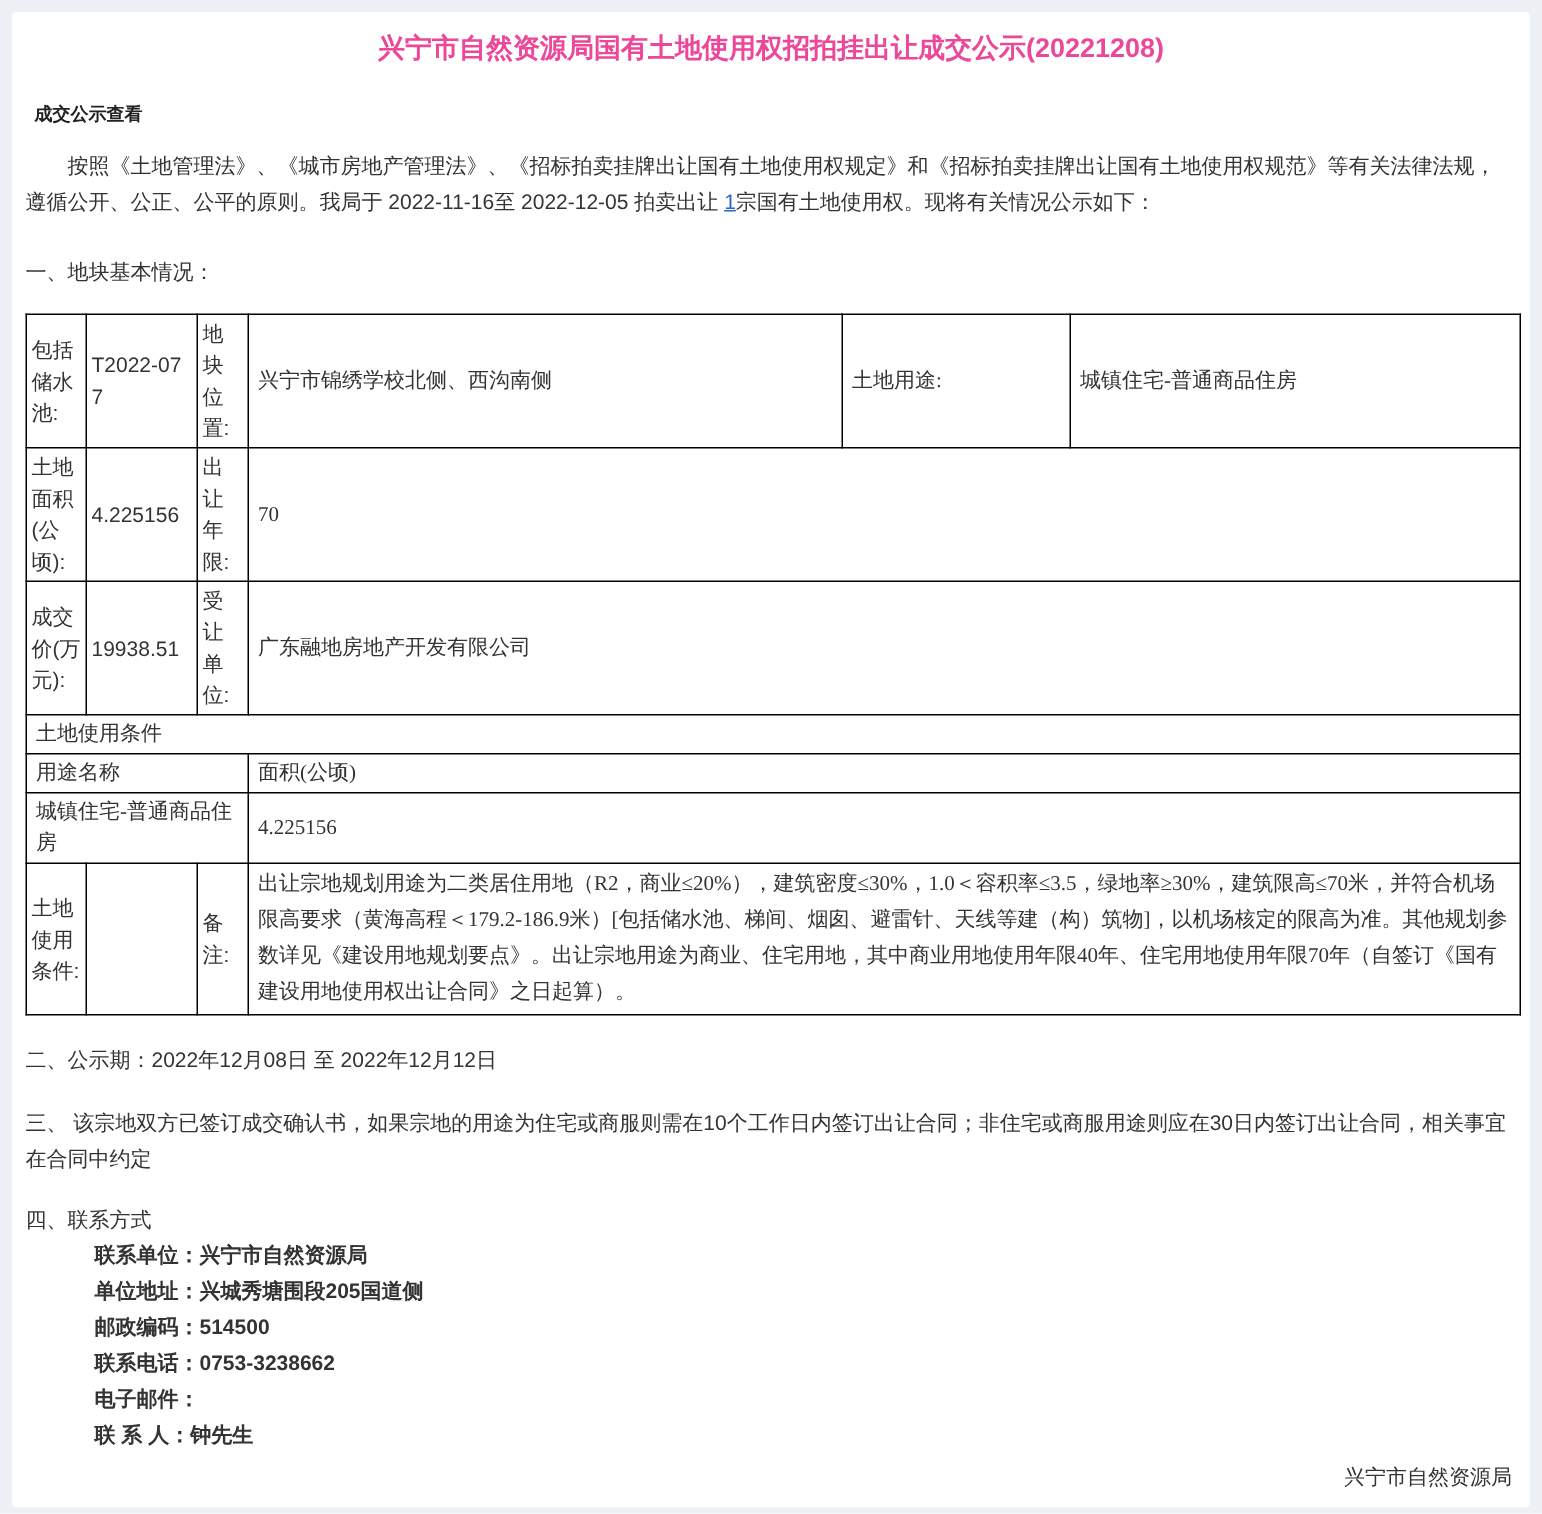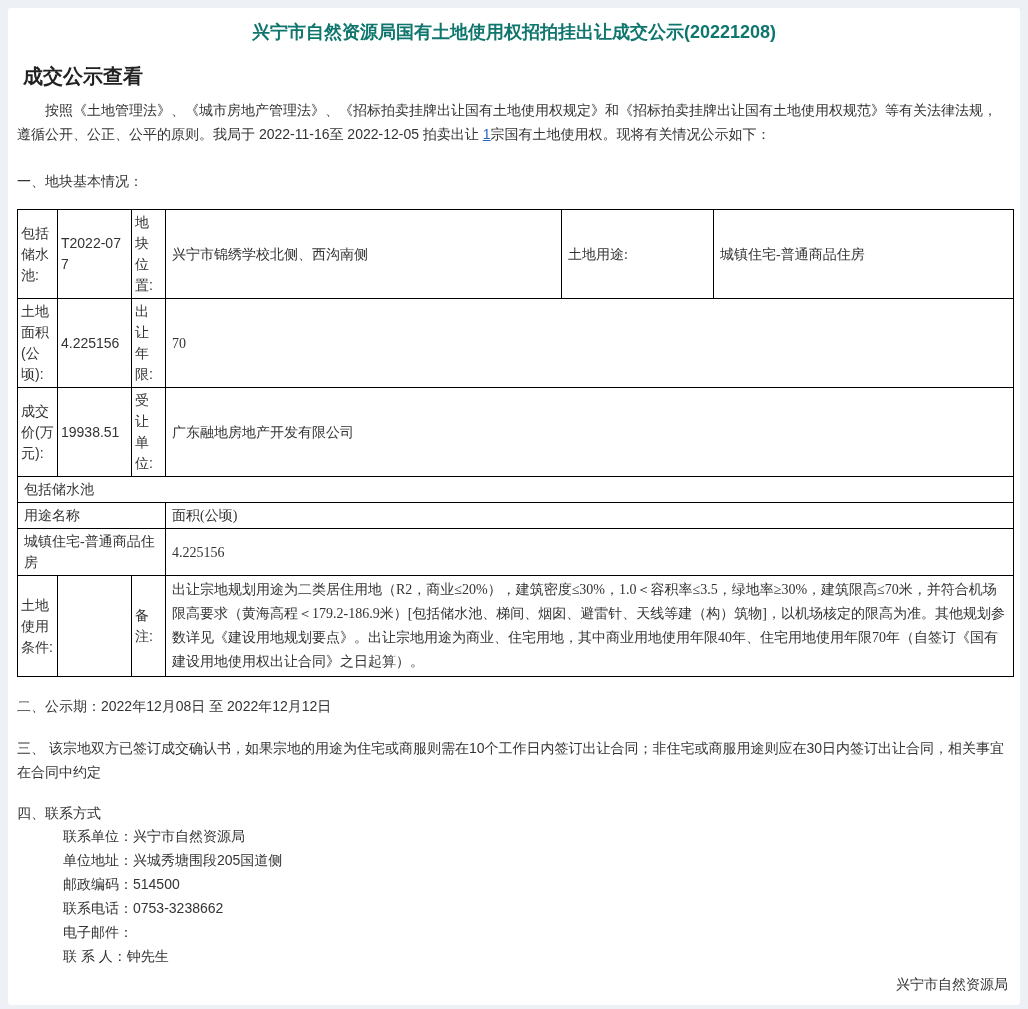--- a/index.html
+++ b/index.html
@@ -9,25 +9,25 @@
     font-family:"Liberation Sans","DejaVu Sans",sans-serif;
     font-size:14px;color:#333;
     overflow:hidden;
   }
   .panel{
     width:1012px;min-height:993px;margin:8px auto 0;
     background:#fff;border-radius:3px;box-sizing:border-box;
     padding:1px 0 8px;
   }
   .doc-title{
-    text-align:center;font-size:18px;font-weight:bold;color:#0f766e;
+    text-align:center;font-size:18px;font-weight:bold;color:#ec4899;
     margin:10px 0 0;line-height:26px;
   }
   .view-heading{
-    font-size:20px;font-weight:bold;color:#222;
+    font-size:12px;font-weight:bold;color:#222;
     margin:20px 0 0 15px;line-height:22px;
   }
   .intro{
     margin:11px 10px 0 9px;line-height:24px;text-indent:2em;
   }
   .intro a{color:#2a64c5;text-decoration:underline;cursor:pointer;}
   .sec{margin:0 10px 0 9px;line-height:21px;}
   .sec1{margin-top:25px;}
   .sec2{margin-top:19px;}
   .sec3{margin-top:19px;line-height:24px;}
@@ -39,21 +39,21 @@
     font-size:14px;color:#333;
   }
   table.parcel td{
     border:1px solid #000000;
     padding:2px 3px;vertical-align:middle;
     line-height:21px;word-break:break-all;overflow:hidden;
   }
   table.parcel td.wide{padding:2px 6px;font-family:Liberation Serif, serif;}
   table.parcel td.remark-text{line-height:24px;word-break:normal;}
   
-  .contact{margin:0 10px 0 55px;}
+  .contact{margin:0 10px 0 55px;font-weight:bold;}
   .contact .cline{line-height:24px;}
   
   .signature{margin:4px 12px 0 0;text-align:right;line-height:25px;}
 </style>
 </head>
 <body>
 
 <div class="panel">
 
   <div class="doc-title">兴宁市自然资源局国有土地使用权招拍挂出让成交公示(20221208)</div>
@@ -88,21 +88,21 @@
       <td>出让年限:</td>
       <td class="wide" colspan="3">70</td>
     </tr>
     <tr style="height:67px">
       <td>成交价(万元):</td>
       <td>19938.51</td>
       <td>受让单位:</td>
       <td class="wide" colspan="3">广东融地房地产开发有限公司</td>
     </tr>
     <tr style="height:25px">
-      <td class="wide" colspan="6">包括储水池</td>
+      <td class="wide" colspan="6">土地使用条件</td>
     </tr>
     <tr style="height:23px">
       <td class="wide" colspan="3">用途名称</td>
       <td class="wide" colspan="3">面积(公顷)</td>
     </tr>
     <tr style="height:43px">
       <td class="wide" colspan="3">城镇住宅-普通商品住房</td>
       <td class="wide" colspan="3">4.225156</td>
     </tr>
     <tr style="height:93px">

